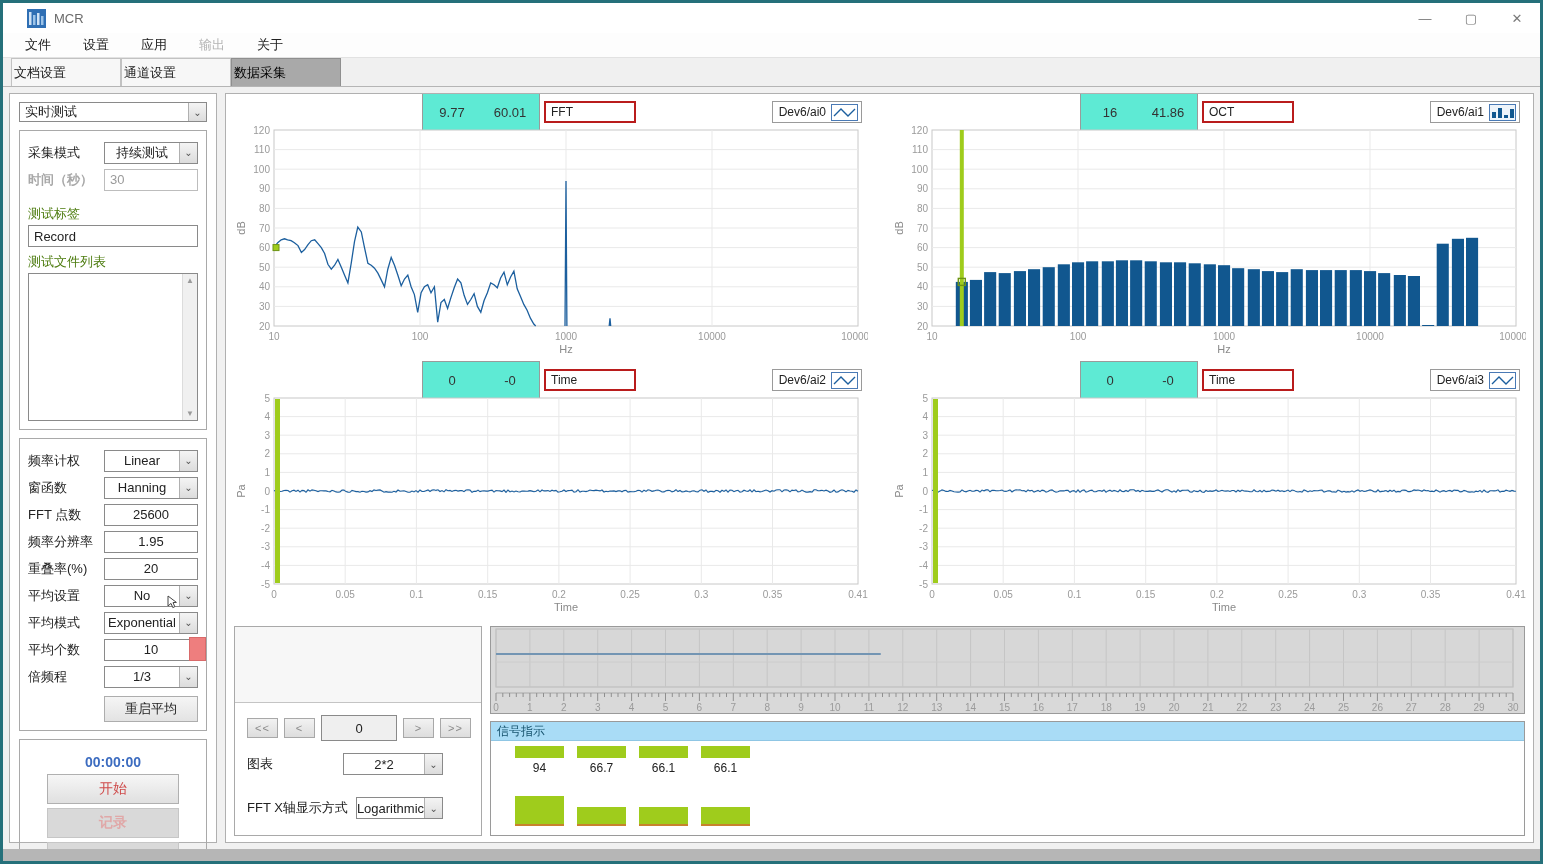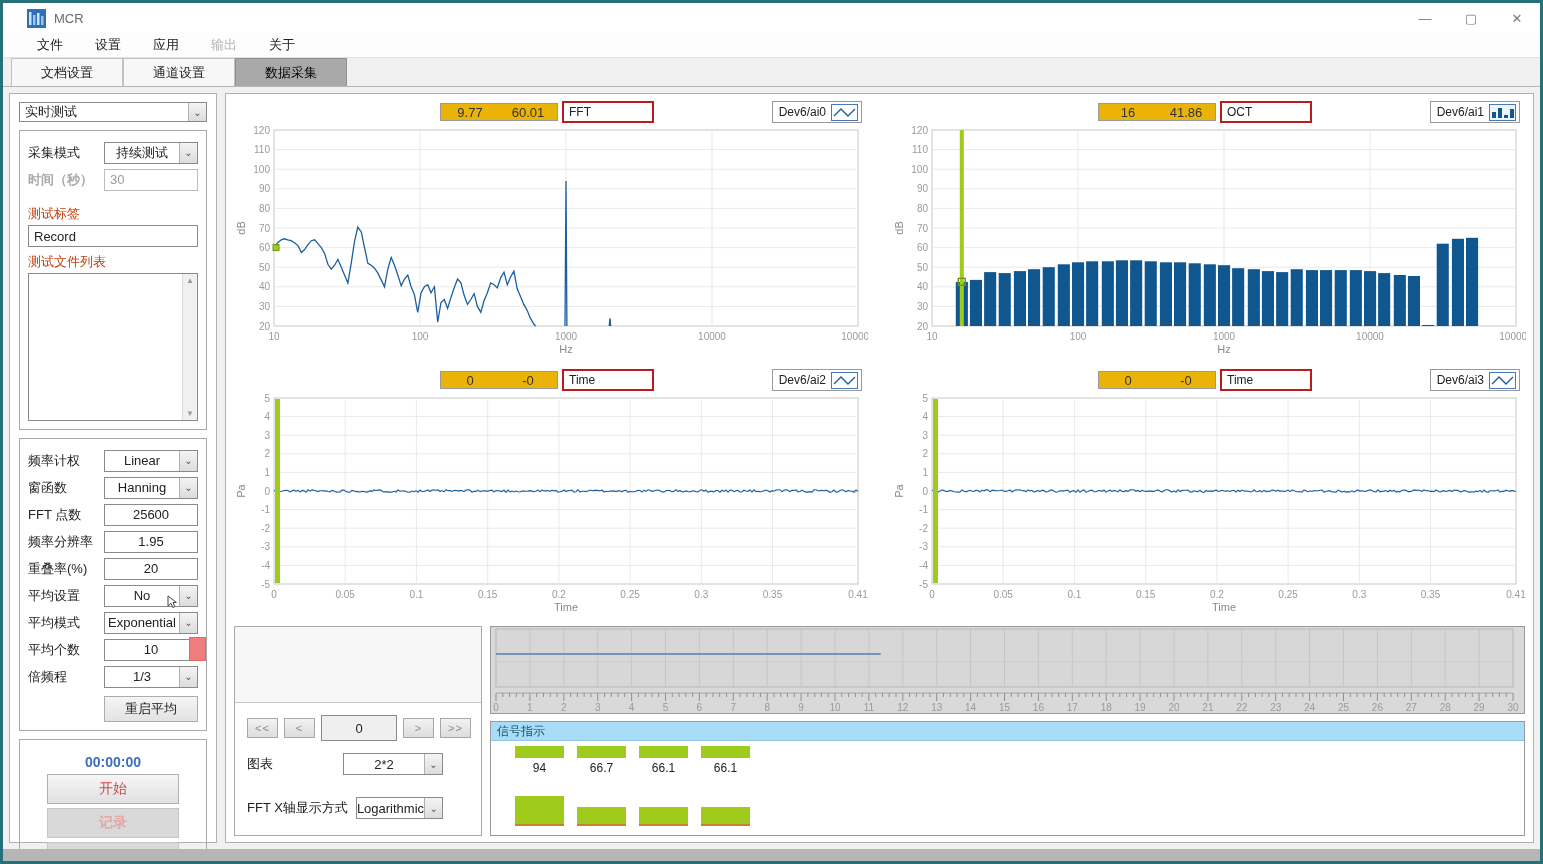--- a/index.html
+++ b/index.html
@@ -4,58 +4,58 @@
 <style>
   * { box-sizing: border-box; margin: 0; padding: 0; }
   html,body { width:1543px; height:864px; font-family:"Liberation Sans",sans-serif; background:#e8e8e8; }
   .win { position:relative; width:1543px; height:864px; border:3px solid #25707a; background:#f1f1f1; overflow:hidden; display:flex; flex-direction:column; }
   
   .titlebar { height:30px; background:#ffffff; display:flex; align-items:center; padding-left:24px; flex:0 0 auto; }
   .apptitle { color:#6a6a6a; font-size:13px; margin-left:8px; }
   .wincontrols { margin-left:auto; display:flex; height:100%; }
   .wbtn { width:46px; height:100%; display:flex; align-items:center; justify-content:center; color:#7a7a7a; font-size:13px; }
   
-  .menubar { height:25px; background:#fdfdfd; border-bottom:1px solid #e2e2e2; display:flex; align-items:center; padding-left:18px; flex:0 0 auto; }
+  .menubar { height:25px; background:#fdfdfd; border-bottom:1px solid #e2e2e2; display:flex; align-items:center; padding-left:6px; flex:0 0 auto; }
   .menu-item { padding:3px 16px; font-size:13px; color:#222; }
   .menu-item.disabled { color:#b4b4b4; }
   
   .tabbar { height:29px; background:#f0f0f0; border-bottom:1px solid #b5b5b5; display:flex; align-items:stretch; padding-left:8px; flex:0 0 auto; }
-  .tab { min-width:110px; display:flex; align-items:center; padding:0 29px; font-size:13px; color:#222; background:#f7f7f7; border:1px solid #c2c2c2; border-bottom:none; }
+  .tab { min-width:110px; display:flex; align-items:center; padding:0 2px; font-size:13px; color:#222; background:#f7f7f7; border:1px solid #c2c2c2; border-bottom:none; }
   .tab.active { background:#a9a9a9; border-color:#8f8f8f; color:#000; }
   
   .content { flex:1; display:flex; gap:8px; padding:6px; overflow:hidden; }
   .sidebar { width:208px; background:#ffffff; border:1px solid #b0b0b0; padding:8px 9px; display:flex; flex-direction:column; }
   .rightpanel { flex:1; background:#ffffff; border:1px solid #b0b0b0; padding:6px 8px; display:flex; flex-direction:column; overflow:hidden; }
   .bottomstrip { height:12px; background:#b6b6b6; flex:0 0 auto; }
   
   .dd { display:flex; height:22px; border:1px solid #8a8a8a; background:#fff; align-items:stretch; }
   .ddval { flex:1; display:flex; align-items:center; justify-content:center; font-size:13px; color:#222; overflow:hidden; white-space:nowrap; }
   .ddarrow { width:18px; background:linear-gradient(#f4f4f4,#dcdcdc); border-left:1px solid #b0b0b0; display:flex; align-items:center; justify-content:center; font-size:10px; color:#555; }
   .inputbox { height:22px; border:1px solid #8a8a8a; background:#fff; display:flex; align-items:center; justify-content:center; font-size:13px; color:#222; }
   .inputbox.left { justify-content:flex-start; padding-left:5px; }
   .inputbox.disabled { border-color:#bdbdbd; color:#9a9a9a; }
   
   .grp { border:1px solid #a9a9a9; padding:8px 8px; margin-top:8px; }
   .srow { display:flex; align-items:center; height:27px; position:relative; }
   .slabel { flex:1; font-size:13px; color:#222; }
   .slabel.disabled { color:#a8a8a8;font-weight:bold; }
   .sctrl { width:94px; }
-  .caption { font-size:13px; color:#c2410c; margin:6px 0 2px 0; }
+  .caption { font-size:13px; color:#4d7c0f; margin:6px 0 2px 0; }
   .filelist { height:148px; border:1px solid #8a8a8a; background:#fff; position:relative; }
   .vscroll { position:absolute; right:0; top:0; bottom:0; width:15px; background:#f0f0f0; border-left:1px solid #dcdcdc; display:flex; flex-direction:column; justify-content:space-between; align-items:center; font-size:8px; color:#9a9a9a; padding:2px 0; }
   .alert { position:absolute; right:-8px; top:1px; width:17px; height:24px; background:#ee7e7e; border:1px solid #d96a6a; }
   .btn { height:26px; border:1px solid #adadad; background:linear-gradient(#f5f5f5,#e3e3e3); display:flex; align-items:center; justify-content:center; font-size:13px; color:#222; }
   .bigbtn { height:30px; width:132px; margin:4px auto; border:1px solid #b0b0b0; background:linear-gradient(#f6f6f6,#e0e0e0); display:flex; align-items:center; justify-content:center; font-size:14px; }
   .bigbtn.startable { color:#cf4b4b; font-weight:normal; }
   .bigbtn.disabled { background:#d9d9d9; color:#e0a8a8; border-color:#c6c6c6; font-weight:bold; }
   .timer { text-align:center; font-size:14px; font-weight:bold; color:#3c6cc0; margin:6px 0 4px 0; }
   
   .charts { display:grid; grid-template-columns:1fr 1fr; gap:8px 24px; }
   .chead { display:flex; align-items:center; height:24px; padding-left:188px; gap:4px; }
-  .valbox { width:118px; height:18px; background:#eab308; border:1px solid #9a9a9a; display:flex;margin-left:18px; }
+  .valbox { width:118px; height:38px; background:#5eead4; border:1px solid #9a9a9a; display:flex; }
   .valbox span { flex:1; display:flex; align-items:center; justify-content:center; font-size:13px; color:#333; }
   .namebox { width:92px; height:22px; border:2px solid #b91c1c; background:#fff; display:flex; align-items:center; padding-left:5px; font-size:12px; color:#222; }
   .chanbox { margin-left:auto; margin-right:6px; height:22px; border:1px solid #9a9a9a; background:#fff; display:flex; align-items:center; gap:5px; padding:0 3px 0 6px; font-size:12px; color:#222; }
   svg text.tick { font:10px "Liberation Sans",sans-serif; fill:#9a9a9a; }
   svg text.axlabel { font:11px "Liberation Sans",sans-serif; fill:#8a8a8a; }
   svg text.rlab { font:10px "Liberation Sans",sans-serif; fill:#9a9a9a; }
   
   .bottomrow { display:flex; gap:8px; margin-top:8px; flex:1; min-height:0; }
   .navpanel { width:248px; border:1px solid #a9a9a9; background:#fff; display:flex; flex-direction:column; }
   .navempty { height:76px; background:#f7f7f7; border-bottom:1px solid #c4c4c4; }

